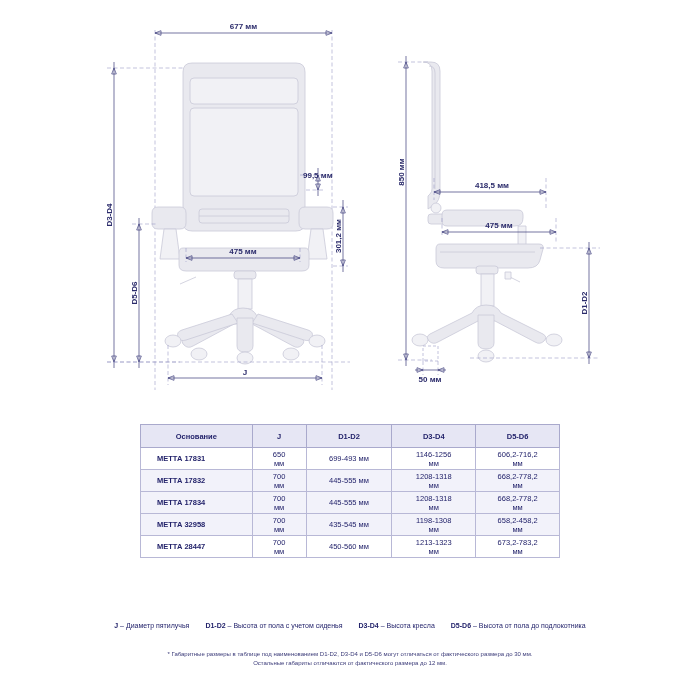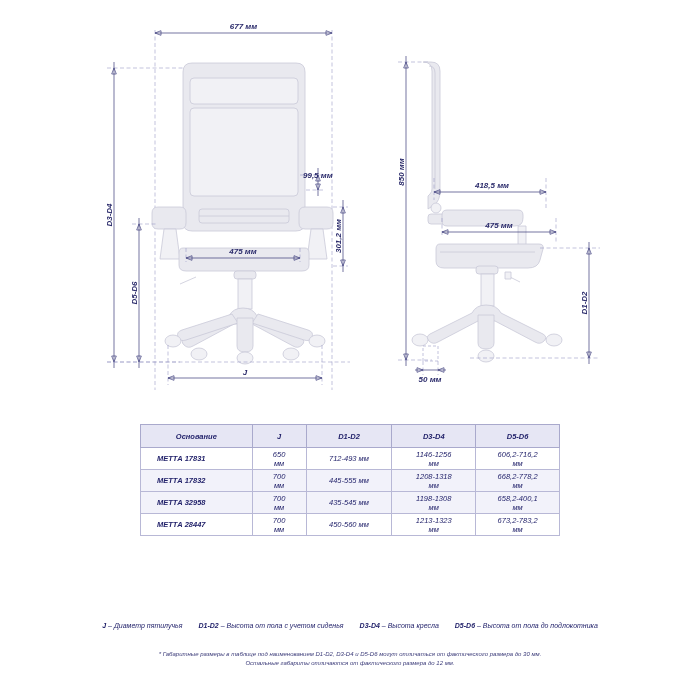--- a/index.html
+++ b/index.html
@@ -12,21 +12,20 @@
     background: #ffffff;
     font-family: "Liberation Sans", sans-serif;
     color: #1a1a5e;
     position: relative;
     overflow: hidden;
   }
   .stage {
     position: relative;
     width: 700px;
     height: 508px;
-    font-style: italic;
   }
   svg.drawing {
     position: absolute;
     left: 0;
     top: 0;
     width: 700px;
     height: 410px;
   }
   .dimtext-b {
     font-family: "Liberation Sans", sans-serif;
@@ -313,37 +312,44 @@
           <th>J</th>
           <th>D1-D2</th>
           <th>D3-D4</th>
           <th>D5-D6</th>
         </tr>
       </thead>
       <tbody>
         <tr class="plain">
           <td class="model">МЕТТА 17831</td>
           <td>650 мм</td>
-          <td>712-493 мм</td>
+          <td>699-493 мм</td>
           <td>1146-1256 мм</td>
           <td>606,2-716,2 мм</td>
         </tr>
         <tr class="alt">
           <td class="model">МЕТТА 17832</td>
           <td>700 мм</td>
           <td>445-555 мм</td>
           <td>1208-1318 мм</td>
           <td>668,2-778,2 мм</td>
         </tr>
         <tr class="alt">
+          <td class="model">МЕТТА 17834</td>
+          <td>700 мм</td>
+          <td>445-555 мм</td>
+          <td>1208-1318 мм</td>
+          <td>668,2-778,2 мм</td>
+        </tr>
+        <tr class="alt">
           <td class="model">МЕТТА 32958</td>
           <td>700 мм</td>
           <td>435-545 мм</td>
           <td>1198-1308 мм</td>
-          <td>658,2-400,1 мм</td>
+          <td>658,2-458,2 мм</td>
         </tr>
         <tr class="plain">
           <td class="model">МЕТТА 28447</td>
           <td>700 мм</td>
           <td>450-560 мм</td>
           <td>1213-1323 мм</td>
           <td>673,2-783,2 мм</td>
         </tr>
       </tbody>
     </table>

